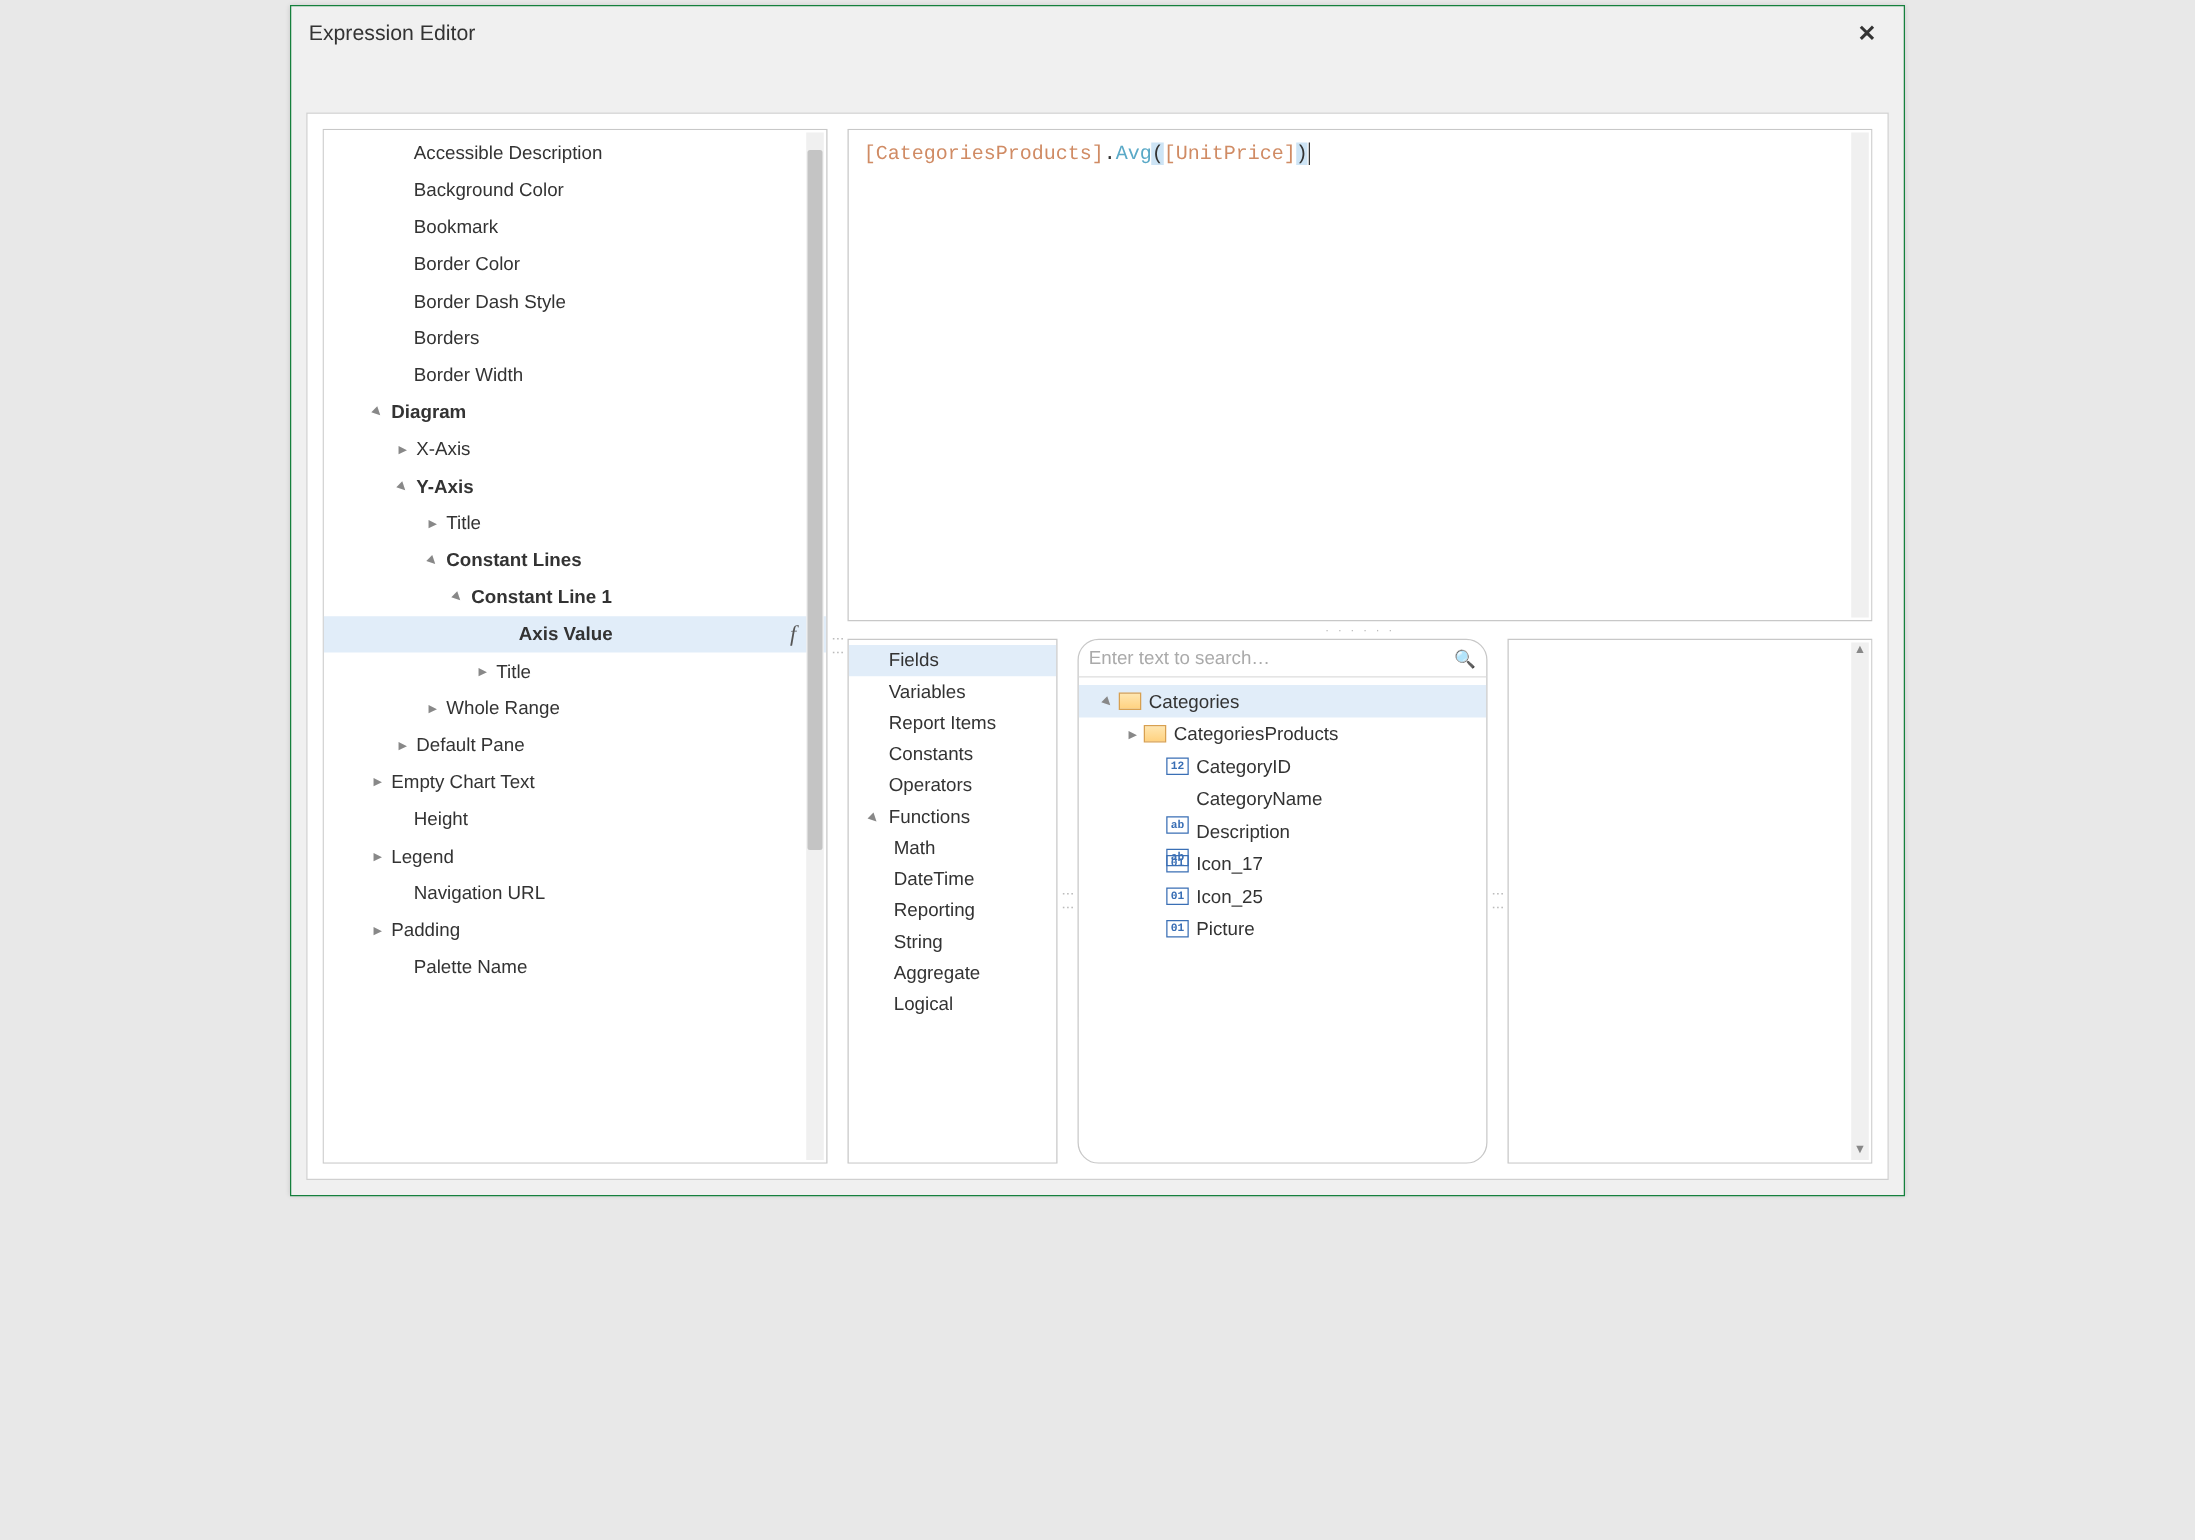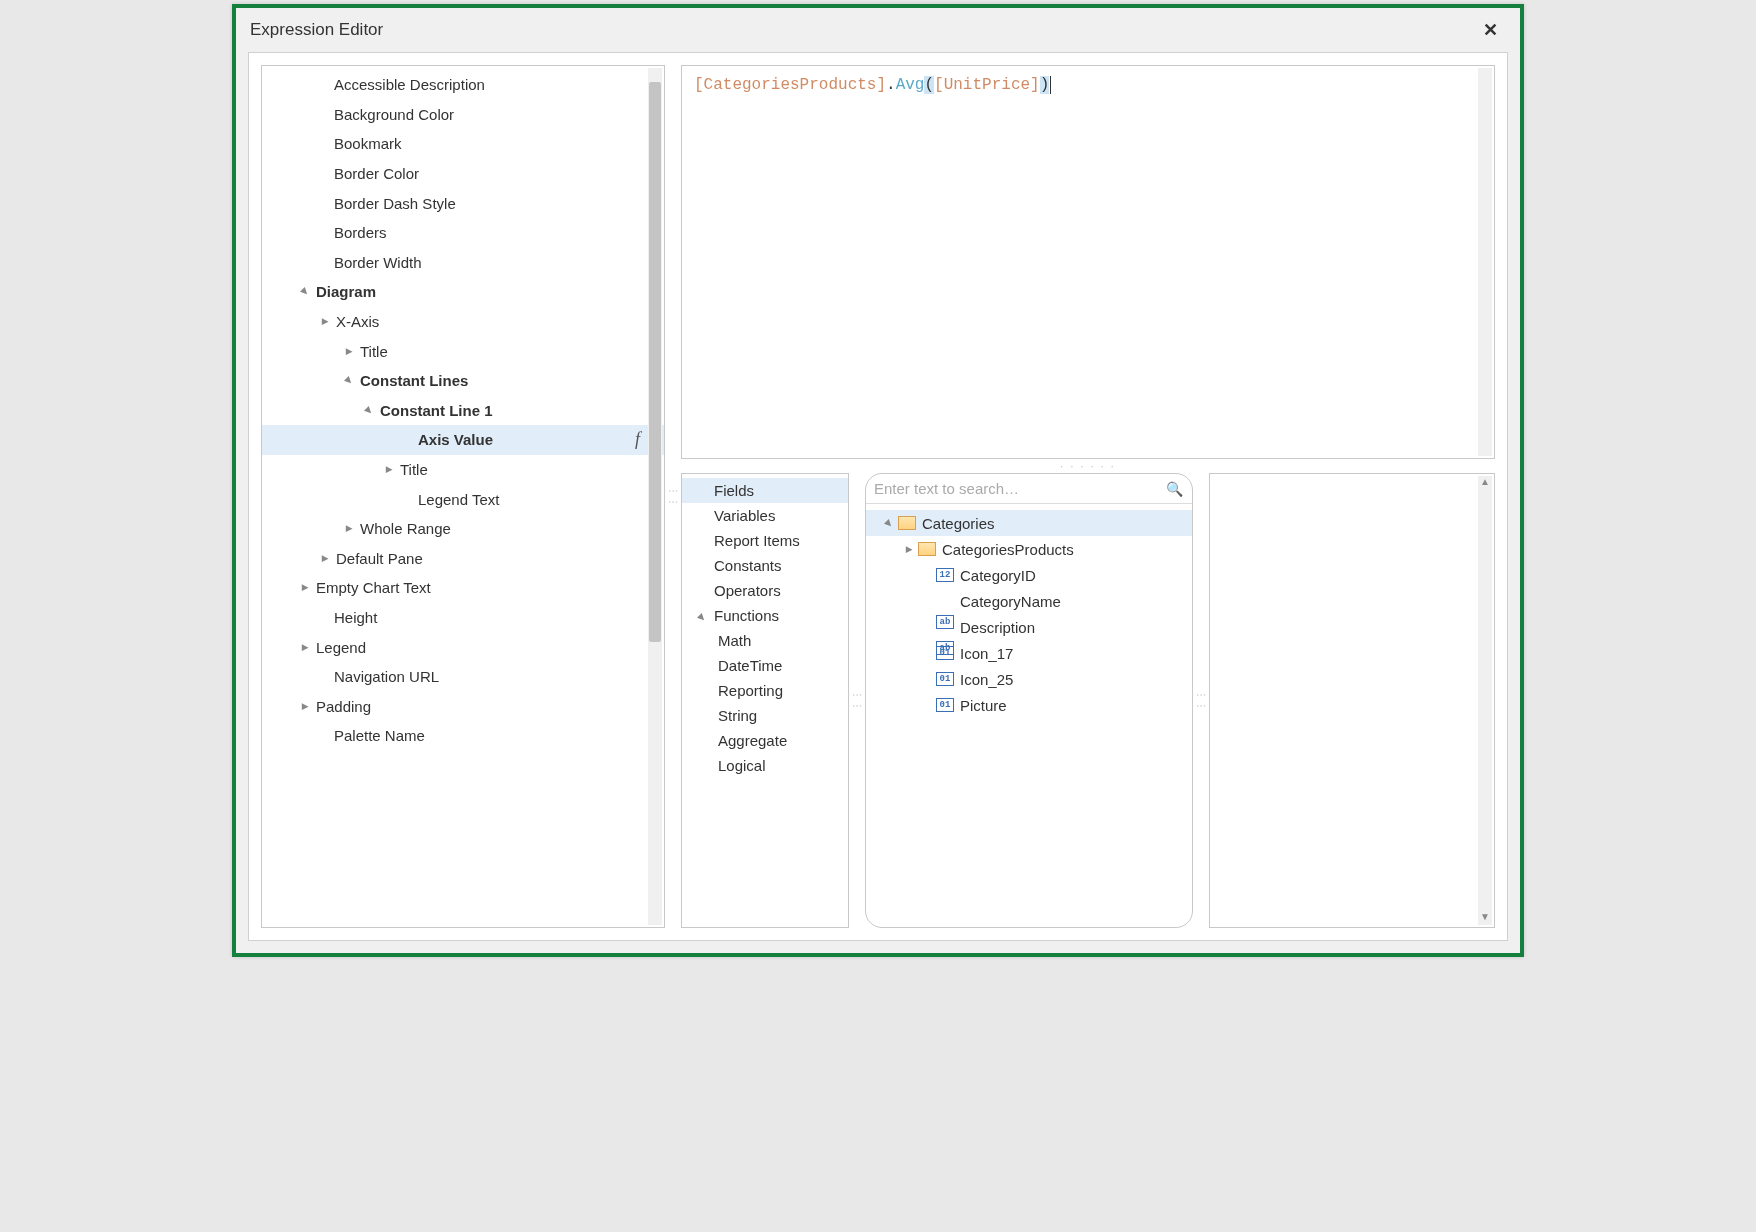--- a/index.html
+++ b/index.html
@@ -9,24 +9,25 @@
     font-size: 14px;
     background: #e8e8e8;
     color: #333;
     padding: 4px;
   }
   .window {
     width: 1292px;
     height: 953px;
     margin: 0 auto;
     background: #f0f0f0;
-    border: 4px solid #15803d;
+    border: 1px solid #15803d;
     box-shadow: 0 0 4px rgba(0,0,0,0.15);
     display: flex;
     flex-direction: column;
+    gap: 41px;
   }
   .titlebar {
     height: 44px;
     display: flex;
     justify-content: space-between;
     align-items: center;
     padding: 0 14px;
   }
   .titlebar-title { font-size: 17px; color: #333; }
   .close-x { font-size: 18px; font-weight: bold; cursor: pointer; padding: 4px 8px; }
@@ -200,44 +201,44 @@
               <span class="node-label">Border Width</span>
             </div>
             <div class="node bold" style="padding-left: 36px;">
               <span class="exp caret open"></span>
               <span class="node-label">Diagram</span>
             </div>
             <div class="node" style="padding-left: 56px;">
               <span class="exp caret"></span>
               <span class="node-label">X-Axis</span>
             </div>
+            <div class="node bold" style="padding-left: 56px;">
+              <span class="exp caret open"></span>
+              <span class="node-label">Y-Axis</span>
+            </div>
             <div class="node" style="padding-left: 80px;">
               <span class="exp caret"></span>
               <span class="node-label">Title</span>
             </div>
             <div class="node bold" style="padding-left: 80px;">
               <span class="exp caret open"></span>
               <span class="node-label">Constant Lines</span>
             </div>
             <div class="node bold" style="padding-left: 100px;">
               <span class="exp caret open"></span>
               <span class="node-label">Constant Line 1</span>
             </div>
             <div class="node bold sel" style="padding-left: 138px;">
               <span class="exp"></span>
               <span class="node-label">Axis Value</span>
               <span class="fx">f</span>
             </div>
             <div class="node" style="padding-left: 120px;">
               <span class="exp caret"></span>
               <span class="node-label">Title</span>
-            </div>
-            <div class="node" style="padding-left: 138px;">
-              <span class="exp"></span>
-              <span class="node-label">Legend Text</span>
             </div>
             <div class="node" style="padding-left: 80px;">
               <span class="exp caret"></span>
               <span class="node-label">Whole Range</span>
             </div>
             <div class="node" style="padding-left: 56px;">
               <span class="exp caret"></span>
               <span class="node-label">Default Pane</span>
             </div>
             <div class="node" style="padding-left: 36px;">

